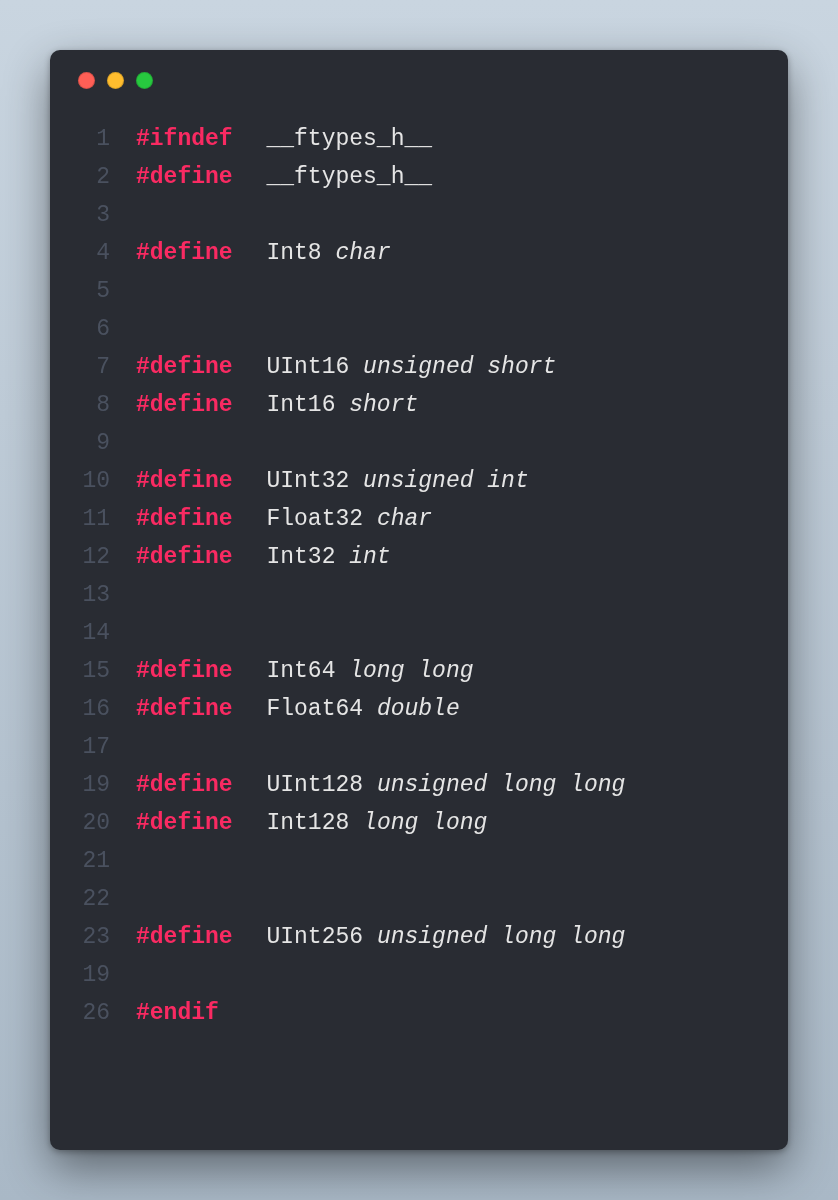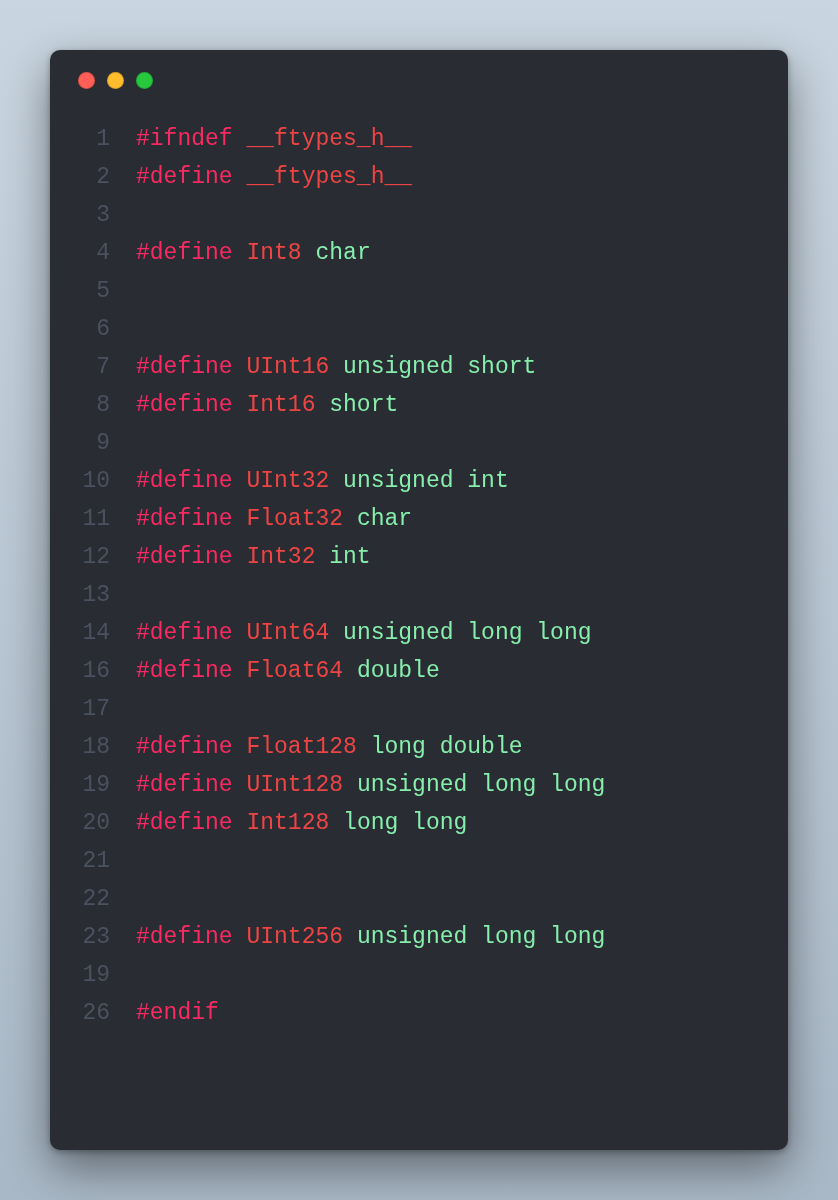--- a/index.html
+++ b/index.html
@@ -48,23 +48,23 @@
     white-space: pre;
   }
   .ln {
     width: 60px;
     text-align: right;
     color: #4a515f;
     padding-right: 26px;
     user-select: none;
     flex: 0 0 auto;
   }
-  .tok-dir   { color:#f92a62; }       
-  .tok-ident { color:#ef4444; }       
-  .tok-type  { color:#86efac; } 
+  .tok-dir   { color:#f92a62;font-weight:bold; }       
+  .tok-ident { color:#e5e5e5;margin-left:20px; }       
+  .tok-type  { color:#e5e5e5; font-style: italic; } 
 </style>
 </head>
 <body>
 
 <div class="frame">
   <div class="titlebar">
     <div class="dot red"></div>
     <div class="dot yellow"></div>
     <div class="dot green"></div>
   </div>
@@ -75,24 +75,24 @@
       <div class="line"><span class="ln">4</span><span><span class="tok-dir">#define</span><span> </span><span class="tok-ident">Int8</span><span> </span><span class="tok-type">char</span></span></div>
       <div class="line"><span class="ln">5</span></div>
       <div class="line"><span class="ln">6</span><span></span></div>
       <div class="line"><span class="ln">7</span><span><span class="tok-dir">#define</span><span> </span><span class="tok-ident">UInt16</span><span> </span><span class="tok-type">unsigned short</span></span></div>
       <div class="line"><span class="ln">8</span><span><span class="tok-dir">#define</span><span> </span><span class="tok-ident">Int16</span><span> </span><span class="tok-type">short</span></span></div>
       <div class="line"><span class="ln">9</span><span></span></div>
       <div class="line"><span class="ln">10</span><span><span class="tok-dir">#define</span><span> </span><span class="tok-ident">UInt32</span><span> </span><span class="tok-type">unsigned int</span></span></div>
       <div class="line"><span class="ln">11</span><span><span class="tok-dir">#define</span><span> </span><span class="tok-ident">Float32</span><span> </span><span class="tok-type">char</span></span></div>
       <div class="line"><span class="ln">12</span><span><span class="tok-dir">#define</span><span> </span><span class="tok-ident">Int32</span><span> </span><span class="tok-type">int</span></span></div>
       <div class="line"><span class="ln">13</span><span></span></div>
-      <div class="line"><span class="ln">14</span><span><span class="tok-dir">#define</span><span> </span><span class="tok-ident">UInt64</span><span> </span><span class="tok-type">unsigned long long</span></span></div>
+      <div class="line"><span class="ln">14</span></div>
+      <div class="line"><span class="ln">15</span><span><span class="tok-dir">#define</span><span> </span><span class="tok-ident">Int64</span><span> </span><span class="tok-type">long long</span></span></div>
       <div class="line"><span class="ln">16</span><span><span class="tok-dir">#define</span><span> </span><span class="tok-ident">Float64</span><span> </span><span class="tok-type">double</span></span></div>
       <div class="line"><span class="ln">17</span><span></span></div>
-      <div class="line"><span class="ln">18</span><span><span class="tok-dir">#define</span><span> </span><span class="tok-ident">Float128</span><span> </span><span class="tok-type">long double</span></span></div>
       <div class="line"><span class="ln">19</span><span><span class="tok-dir">#define</span><span> </span><span class="tok-ident">UInt128</span><span> </span><span class="tok-type">unsigned long long</span></span></div>
       <div class="line"><span class="ln">20</span><span><span class="tok-dir">#define</span><span> </span><span class="tok-ident">Int128</span><span> </span><span class="tok-type">long long</span></span></div>
       <div class="line"><span class="ln">21</span><span></span></div>
       <div class="line"><span class="ln">22</span></div>
       <div class="line"><span class="ln">23</span><span><span class="tok-dir">#define</span><span> </span><span class="tok-ident">UInt256</span><span> </span><span class="tok-type">unsigned long long</span></span></div>
       <div class="line"><span class="ln">19</span><span></span></div>
       <div class="line"><span class="ln">26</span><span><span class="tok-dir">#endif</span></span></div>
     </div>
 </div>
 

